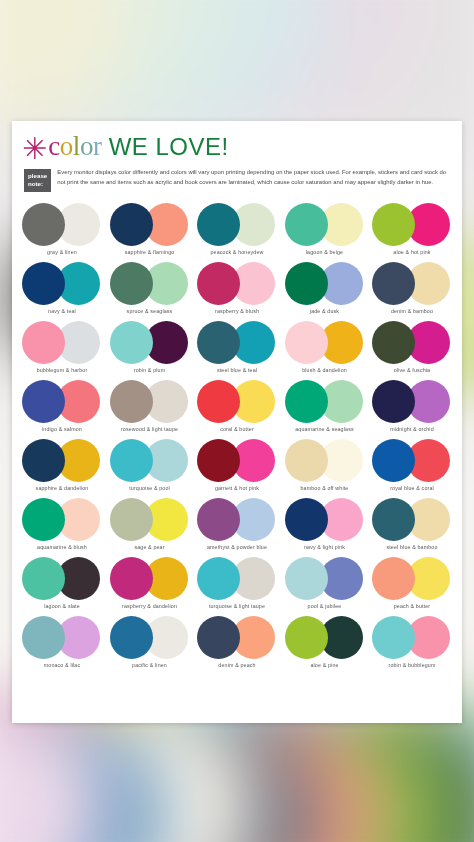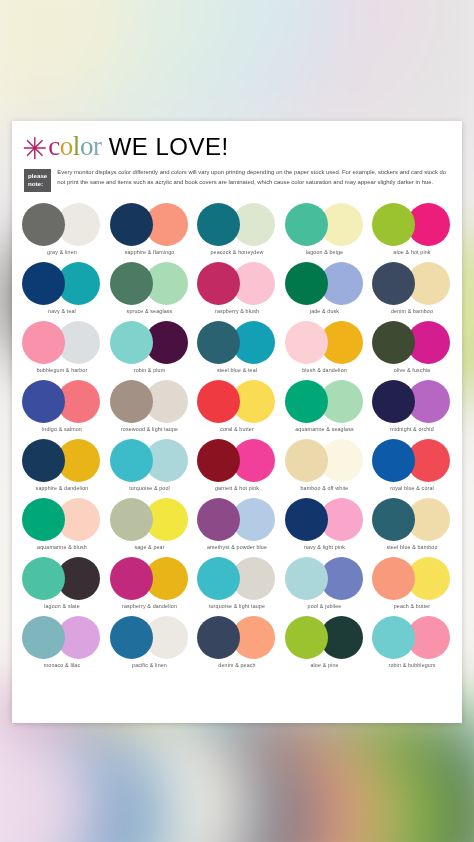--- a/index.html
+++ b/index.html
@@ -84,21 +84,21 @@
   .word-serif {
     font-family: "Liberation Serif", serif;
     font-size: 27px;
     letter-spacing: -0.4px;
   }
   .word-serif.bold { font-weight: 700; margin-left: 5px; }
   .word-serif span { display: inline; }
   .we-love {
     font-family: "Liberation Sans", sans-serif;
     font-size: 24px;
-    color: #000000;
+    color: #15803d;
     letter-spacing: 0.5px;
     margin-left: 7px;
     font-weight: 400;
   }
 
   .note-row {
     display: flex;
     align-items: flex-start;
     margin-top: 8px;
     padding-left: 2px;

